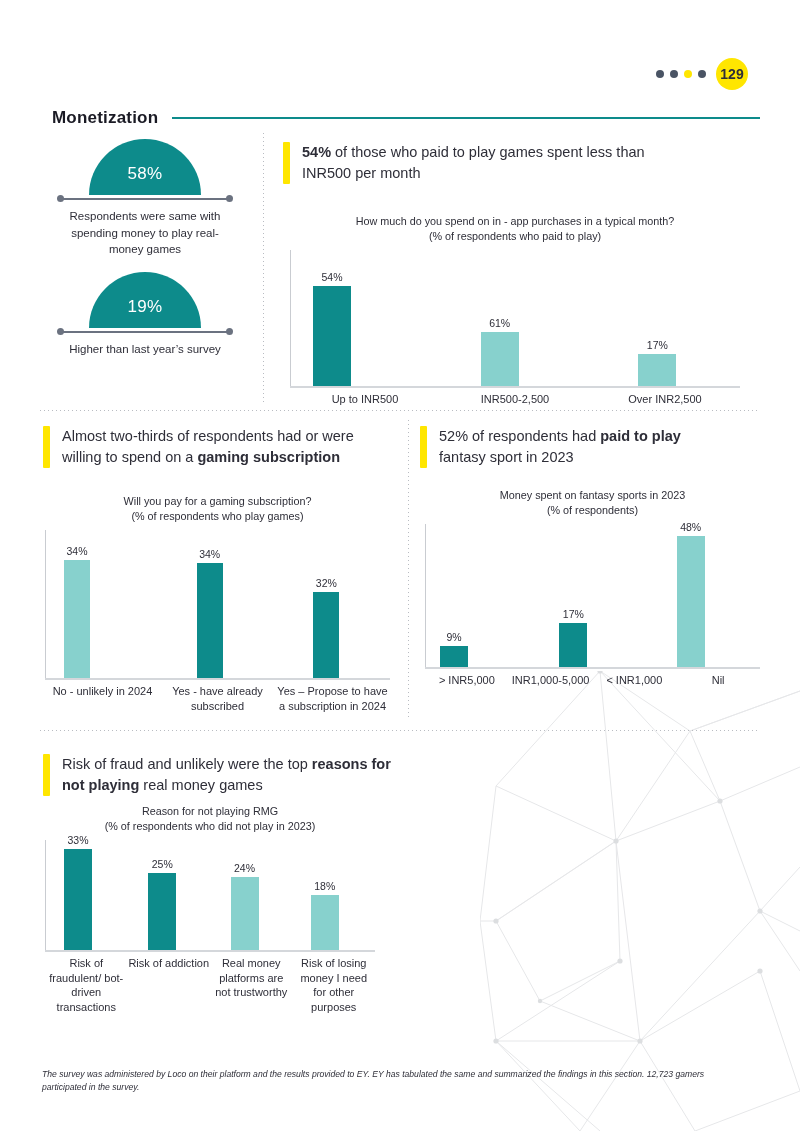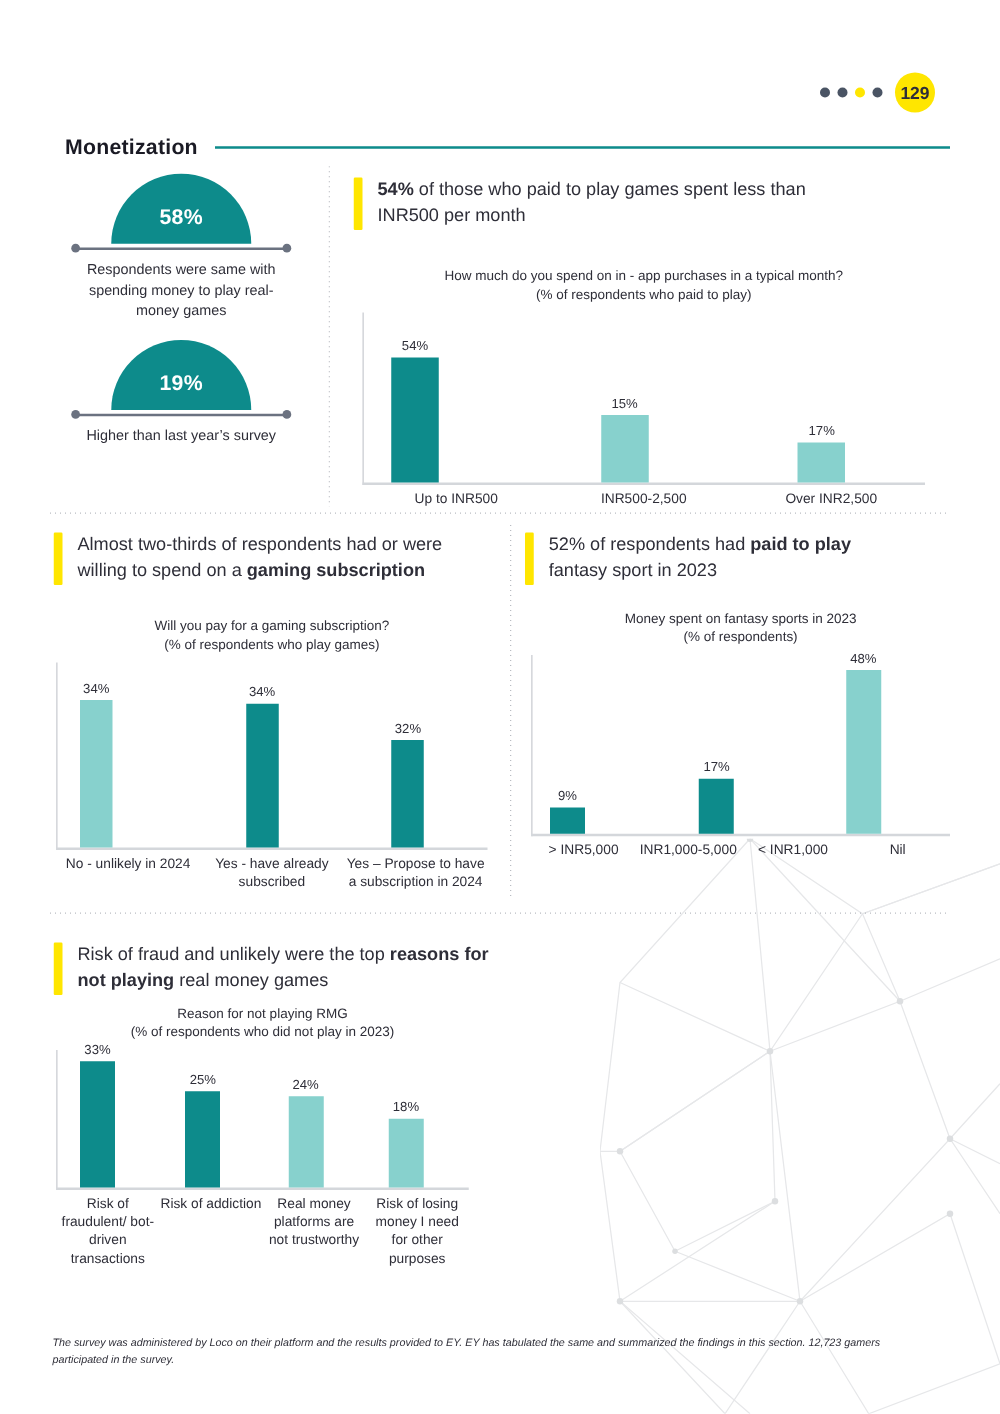--- a/index.html
+++ b/index.html
@@ -45,21 +45,21 @@
   .headline .htext b { font-weight:bold; }
 
   
   .gauge { position:absolute; z-index:2; }
   .gauge .dome {
     position:relative; width:112px; height:56px; margin:0 auto;
     background:#0d8b8b;
     border-top-left-radius:56px 56px; border-top-right-radius:56px 56px;
     display:flex; align-items:center; justify-content:center;
   }
-  .gauge .dome span { color:#ffffff; font-size:17px; font-weight:bold; letter-spacing:.3px; padding-top:14px; }
+  .gauge .dome span { color:#ffffff; font-size:17px; font-weight:normal; letter-spacing:.3px; padding-top:14px; }
   .gauge .axis { position:relative; width:176px; height:7px; margin:0 auto; }
   .gauge .axis .bar { position:absolute; left:4px; right:4px; top:2.5px; height:2px; background:#6b7280; }
   .gauge .axis .knob { position:absolute; top:0; width:7px; height:7px; border-radius:50%; background:#6b7280; }
   .gauge .axis .knob.l { left:0; } .gauge .axis .knob.r { right:0; }
   .gauge .cap { margin-top:6px; text-align:center; font-size:11.5px; line-height:1.45; color:#2e2e38; }
 
   
   .chart { position:absolute; z-index:2; }
   .chart .ctitle { text-align:center; font-size:10.8px; line-height:1.4; color:#2e2e38; margin-bottom:6px; }
   .plot { position:relative; }
@@ -178,21 +178,21 @@
       <div class="xaxis"></div>
       <div class="bars">
         <div class="bcell">
           <div class="bar teal-d" style="left:22px; width:38px; height:74%;">
             <span class="vlabel">54%</span>
             <div class="fill"></div>
           </div>
         </div>
         <div class="bcell">
           <div class="bar teal-l" style="left:40px; width:38px; height:40%;">
-            <span class="vlabel">15%</span>
+            <span class="vlabel">61%</span>
             <div class="fill"></div>
           </div>
         </div>
         <div class="bcell">
           <div class="bar teal-l" style="left:48px; width:38px; height:24%;">
             <span class="vlabel">17%</span>
             <div class="fill"></div>
           </div>
         </div>
       </div>

